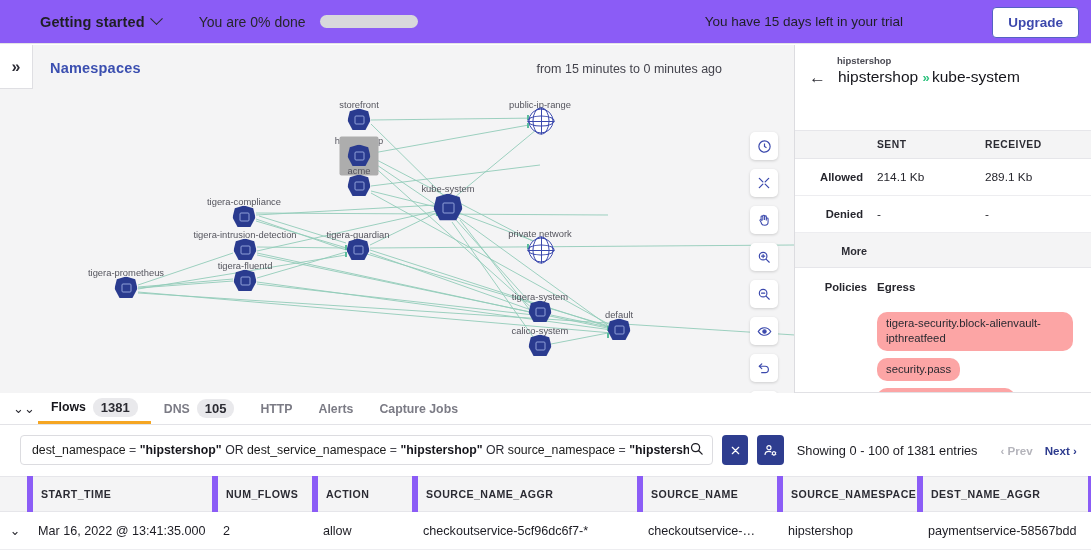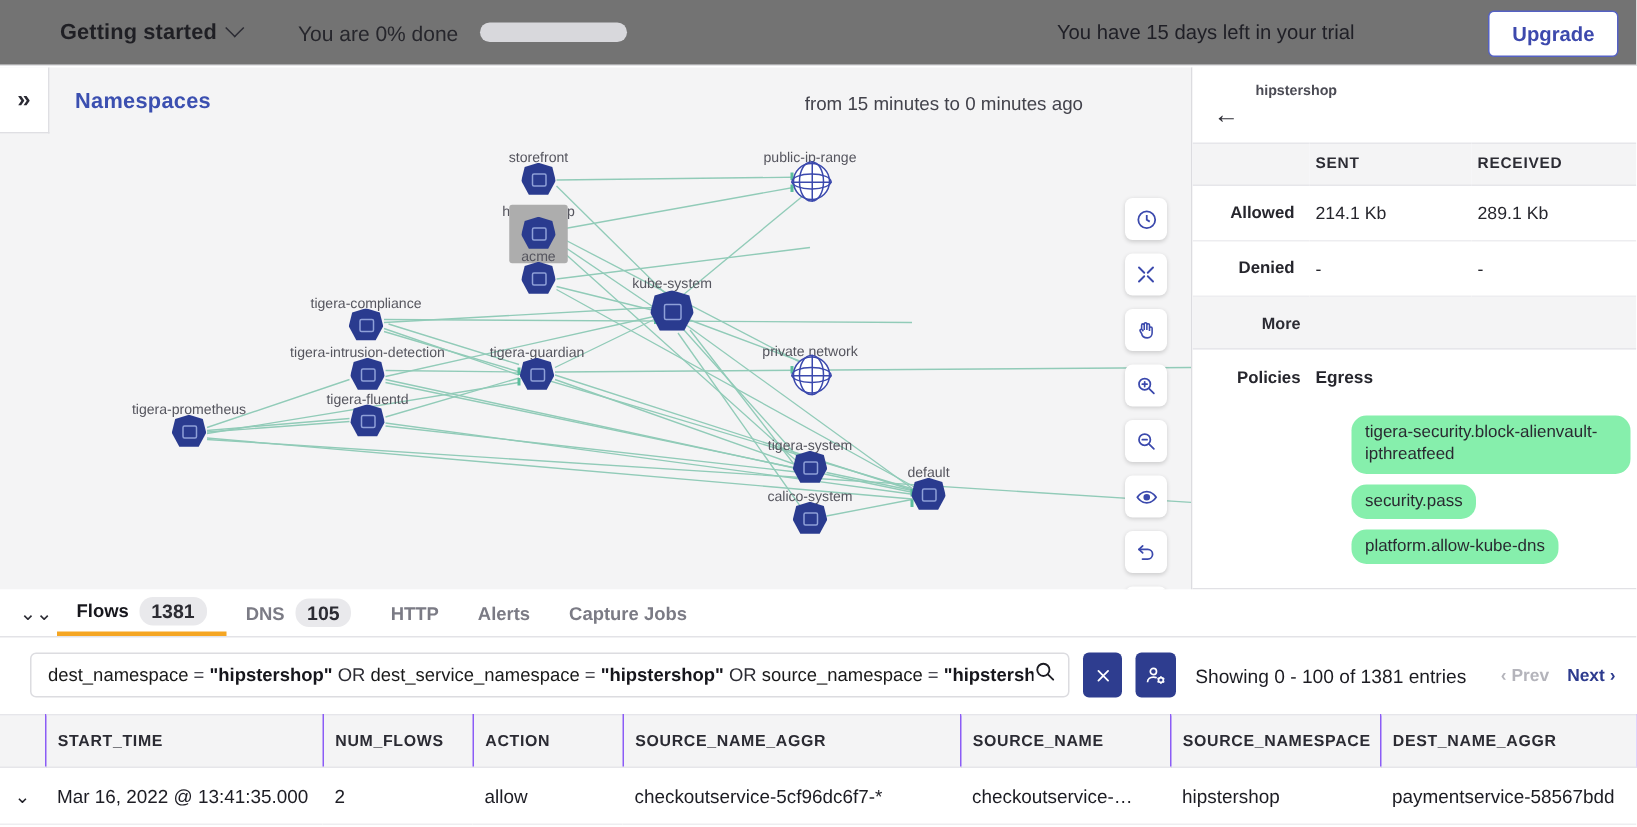--- a/index.html
+++ b/index.html
@@ -8,21 +8,21 @@
     font-family: "Liberation Sans", sans-serif;
     background: #ffffff;
     overflow: hidden;
     color: #1a1a1a;
   }
   #app { position: relative; width: 1091px; height: 551px; }
 
   
   .topbar {
     position: absolute; top: 0; left: 0; width: 1091px; height: 44px;
-    background: #737373;
+    background: #8b5cf6;
     border-bottom: 1px solid #e3e3e6;
     display: flex; align-items: center;
   }
   .gs-wrap { display: flex; align-items: center; margin-left: 40px; gap: 7px; cursor: pointer; }
   .gs-label { font-size: 14.5px; font-weight: 600; color: #1f1f24; letter-spacing: .1px; }
   .chev-d { width: 9px; height: 9px; border-right: 1.8px solid #2b2b33; border-bottom: 1.8px solid #2b2b33;
             transform: rotate(45deg) translate(-2px,-2px); }
   .done-label { margin-left: 38px; font-size: 14px; color: #26262c; font-weight: 400; }
   .progress-track { margin-left: 14px; width: 98px; height: 13px; border-radius: 7px; background: #d8d8dc; }
   .progress-fill { height: 100%; border-radius: 7px; background: #4a4aa8; width: 0%; }
@@ -103,42 +103,42 @@
     position: absolute; top: 45px; left: 795px; width: 296px; height: 348px;
     background: #fff; overflow: hidden; border-bottom: 1px solid #e1e1e5;
   }
   .dp-head { padding: 10px 14px 10px 14px; }
   .dp-crumb { font-size: 9.5px; font-weight: 700; color: #4b4b54; margin-left: 28px; }
   .dp-titlerow { display: flex; align-items: center; gap: 12px; margin-top: 2px; }
   .back-arrow { font-size: 17px; color: #2e2e36; cursor: pointer; line-height: 1; }
   .dp-title { font-size: 15.5px; color: #15151b; font-weight: 400; white-space: nowrap; }
   .arrow-g { color: #2ec27e; font-weight: 700; font-size: 13px; letter-spacing:-2px; }
 
-  .tbl { width: 100%; border-collapse: collapse; }
+  .tbl { width: 100%; border-collapse: collapse; margin-top: 34px; }
   .tbl th {
     background: #f4f4f5; font-size: 10.3px; font-weight: 700; color: #2c2c34;
     letter-spacing: .5px; padding: 8px 4px; text-align: left;
     border-top: 1px solid #e6e6ea; border-bottom: 1px solid #e6e6ea;
   }
   .tbl td { font-size: 11.8px; color: #26262d; padding: 11px 4px; border-bottom: 1px solid #ededf0; }
   .tbl td.k { font-weight: 700; text-align: right; width: 78px; padding-right: 10px; font-size: 11.2px; }
   .tbl th.k { text-align: right; width: 78px; padding-right: 10px; }
   .tbl td.v1, .tbl th.v1 { width: 108px; }
 
   .more-row { background: #f4f4f5; padding: 8px 4px; border-bottom: 1px solid #e6e6ea; }
   .more-txt { font-size: 10.8px; font-weight: 700; color: #2c2c34; display:inline-block; width: 78px;
               text-align: right; padding-right: 10px; }
   .kv { display: flex; padding: 9px 4px 0 4px; }
   .kv .k { font-weight: 700; font-size: 11.2px; color: #26262d; width: 78px; text-align: right;
            padding-right: 10px; flex: none; }
   .kv .v { font-size: 12px; color: #26262d; }
   .policy-group-title { font-size: 11.5px; font-weight: 700; color: #26262d; margin-bottom: 19px; }
   .chip {
-    display: inline-block; background: #86efac; border-radius: 10px; padding: 4px 9px;
-    font-size: 11.3px; color: #2a2a31; margin-bottom: 7px; line-height: 1.35; max-width: 196px; margin-left: 24px;
+    display: inline-block; background: #fca5a5; border-radius: 10px; padding: 4px 9px;
+    font-size: 11.3px; color: #2a2a31; margin-bottom: 7px; line-height: 1.35; max-width: 196px;
   }
 
   
   .bottom { position: absolute; top: 393px; left: 0; width: 1091px; height: 158px; background: #fff; }
   .tabbar { height: 32px; display: flex; align-items: flex-end; border-bottom: 1px solid #e3e3e7; padding-left: 10px; }
   .dcollapse { width: 28px; display:flex; align-items:center; justify-content:center; height: 31px; cursor: pointer;
                font-size: 13px; color: #2b2b33; }
   .tab { display: flex; align-items: center; gap: 7px; padding: 0 13px; height: 31px; cursor: pointer; text-align: right; }
   .tab .t-label { font-size: 12.3px; color: #7b7b85; font-weight: 600; }
   .tab.active .t-label { color: #16161c; font-weight: 700; }
@@ -158,21 +158,21 @@
             align-items:center; justify-content:center; cursor:pointer; color:#fff; }
   .showing { margin-left: 4px; font-size: 12.8px; color: #1c1c22; white-space: nowrap; }
   .pager { display: flex; align-items: center; gap: 12px; margin-left: 14px; font-size: 11.6px; font-weight: 700; }
   .prev { color: #b4b4bb; cursor: default; }
   .next { color: #2d3b8e; cursor: pointer; }
 
   .dtable { width: 1091px; margin-top: 11px; border-collapse: collapse; table-layout: fixed; }
   .dtable th {
     background: #f4f4f5; font-size: 10.6px; font-weight: 700; color: #2b2b33; letter-spacing: .45px;
     text-align: left; padding: 11px 8px; border-top: 1px solid #e6e6ea; border-bottom: 1px solid #e6e6ea;
-    border-right: 1px solid #8b5cf6;
+    border-right: 6px solid #8b5cf6;
   }
   .dtable td {
     font-size: 12.6px; color: #1d1d24; padding: 11px 8px; border-bottom: 1px solid #ededf0;
     white-space: nowrap; overflow: hidden;
   }
   .expander { width: 30px; text-align: center; color: #2b2b33; font-size: 12px; cursor: pointer; }
 </style>
 </head>
 <body>
 
@@ -400,20 +400,25 @@
         
       </div>
     </div>
   </div>
 
   <div class="detail-pane">
     <div class="dp-head">
       <div class="dp-crumb">hipstershop</div>
       <div class="dp-titlerow">
         <span class="back-arrow">←</span>
+        <span class="dp-title">
+          <span>hipstershop</span>
+          <span class="arrow-g">»</span>
+          <span>kube-system</span>
+        </span>
       </div>
     </div>
 
     <table class="tbl">
       <thead>
         <tr>
           <th class="k"></th>
           <th class="v1">SENT</th>
           <th>RECEIVED</th>
         </tr>

